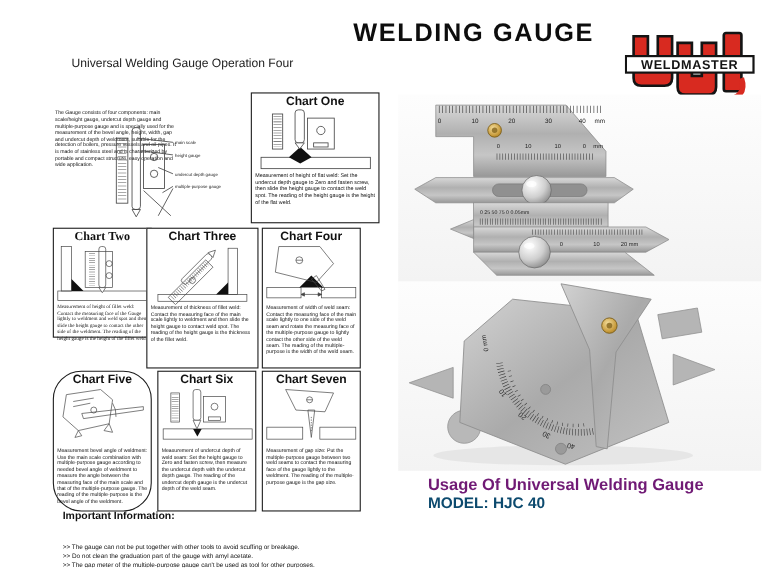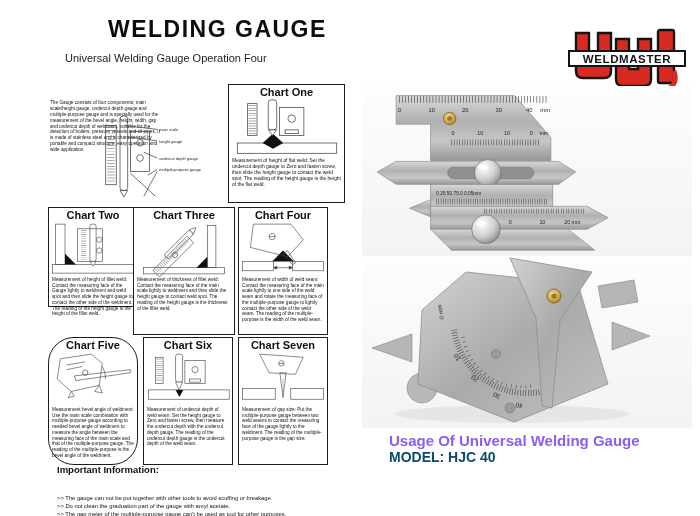--- a/index.html
+++ b/index.html
@@ -1,41 +1,41 @@
 <!DOCTYPE html>
 <html><head>
 <meta charset="utf-8">
 <style>
   html,body{margin:0;padding:0;background:#fff;}
   .page{position:relative;width:700px;height:516px;background:#ffffff;
         font-family:"Liberation Sans",sans-serif;color:#111;overflow:hidden;}
   .abs{position:absolute;}
   .page-title{font-size:23px;font-weight:bold;letter-spacing:1.5px;color:#0d0d0d;
-              text-align:left;left:108px;top:16px;width:420px;}
+              text-align:right;left:120px;top:16px;width:420px;}
   .subtitle{font-size:11px;color:#1c1c1c;left:65px;top:52px;}
   
   .brief{left:48px;top:84px;width:177px;height:119px;}
   .brief-title{font-weight:bold;font-size:11px;text-align:center;width:100%;top:0;left:0;}
   .brief-body{font-size:4.7px;line-height:1.25;top:16px;left:2px;width:112px;color:#111;}
   .brief-svg{left:52px;top:30px;width:124px;height:88px;}
   
   .chart-box{border:1.5px solid #1d1d1d;box-sizing:border-box;background:#fff;}
   .chart-title{font-weight:bold;font-size:11px;text-align:center;margin-top:1px;}
   .chart-caption{font-size:4.7px;line-height:1.22;text-align:left;padding:0 3px;color:#111;}
   .diagram{display:block;margin:0 auto;}
   
   .important{left:57px;top:464px;width:300px;}
   .important-title{font-weight:bold;font-size:9.5px;margin-bottom:20px;}
   .important-item{font-size:5.8px;line-height:1.35;color:#111;}
   
   .photo{background:linear-gradient(#fdfdfd,#f3f3f3);}
   .photo-front{left:362px;top:86px;width:330px;height:170px;}
   .photo-angle{left:362px;top:256px;width:330px;height:172px;}
   .usage{left:389px;top:432px;width:300px;}
-  .usage-line1{font-weight:bold;font-size:15px;color:#8b5cf6;}
+  .usage-line1{font-weight:bold;font-size:15px;color:#701a75;}
   .usage-line2{font-weight:bold;font-size:14px;color:#0c4a6e;}
   .logo{left:568px;top:27px;width:128px;height:68px;}
   svg text{font-family:"Liberation Sans",sans-serif;}
 </style>
 </head>
 <body>
 
 <div class="page">
 
   <div class="abs page-title">WELDING GAUGE</div>
@@ -88,21 +88,21 @@
         <rect x="36" y="2" width="9" height="32" rx="3"></rect>
         <polygon points="36,34 45,34 40.5,40" fill="#fff"></polygon>
         <rect x="48" y="10" width="26" height="30"></rect>
         <circle cx="61" cy="22" r="4"></circle>
         <rect x="54" y="34" width="14" height="4"></rect>
       </g>
     </svg>
     <div class="chart-caption" style="font-size:4.9px;">Measurement of height of flat weld: Set the undercut depth gauge to Zero and fasten screw, then slide the height gauge to contact the weld spot. The reading of the height gauge is the height of the flat weld.</div>
   </div>
 
-  <div class="abs chart-box" style="left:48px;top:207px;width:90px;height:100px;">
+  <div class="abs chart-box" style="left:48px;top:207px;width:90px;height:100px;font-family:Liberation Serif, serif;">
     <div class="chart-title">Chart Two</div>
     <svg class="diagram" viewBox="0 0 108 68" width="84" height="56">
       <g stroke="#444" stroke-width="0.8" fill="none">
         <rect x="2" y="54" width="104" height="11"></rect>
         <rect x="6" y="2" width="12" height="52"></rect>
         <polygon points="18,54 32,54 18,40" fill="#111" stroke="none"></polygon>
         <rect x="34" y="8" width="32" height="42"></rect>
         <line x1="42" y1="10" x2="42" y2="48" stroke="#555" stroke-width="7" stroke-dasharray="0.5,2.2"></line>
         <rect x="50" y="2" width="8" height="48" rx="3"></rect>
         <polygon points="50,50 58,50 54,56" fill="#fff"></polygon>

